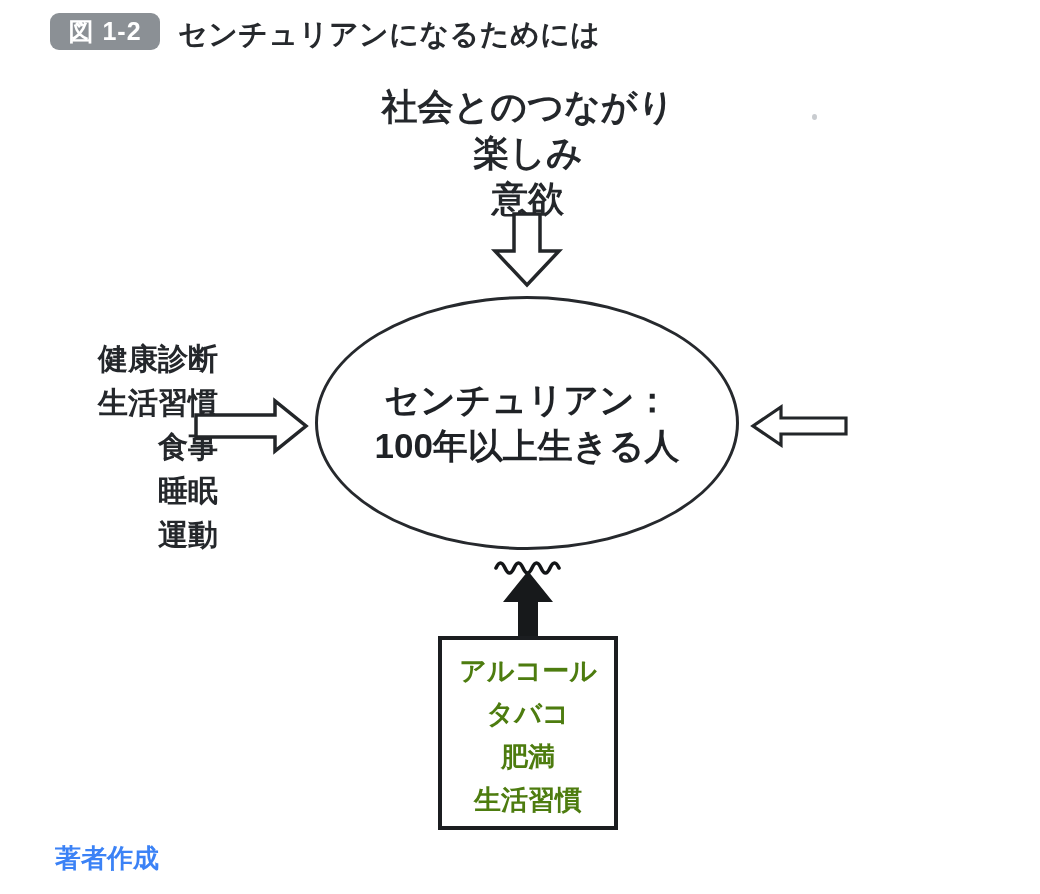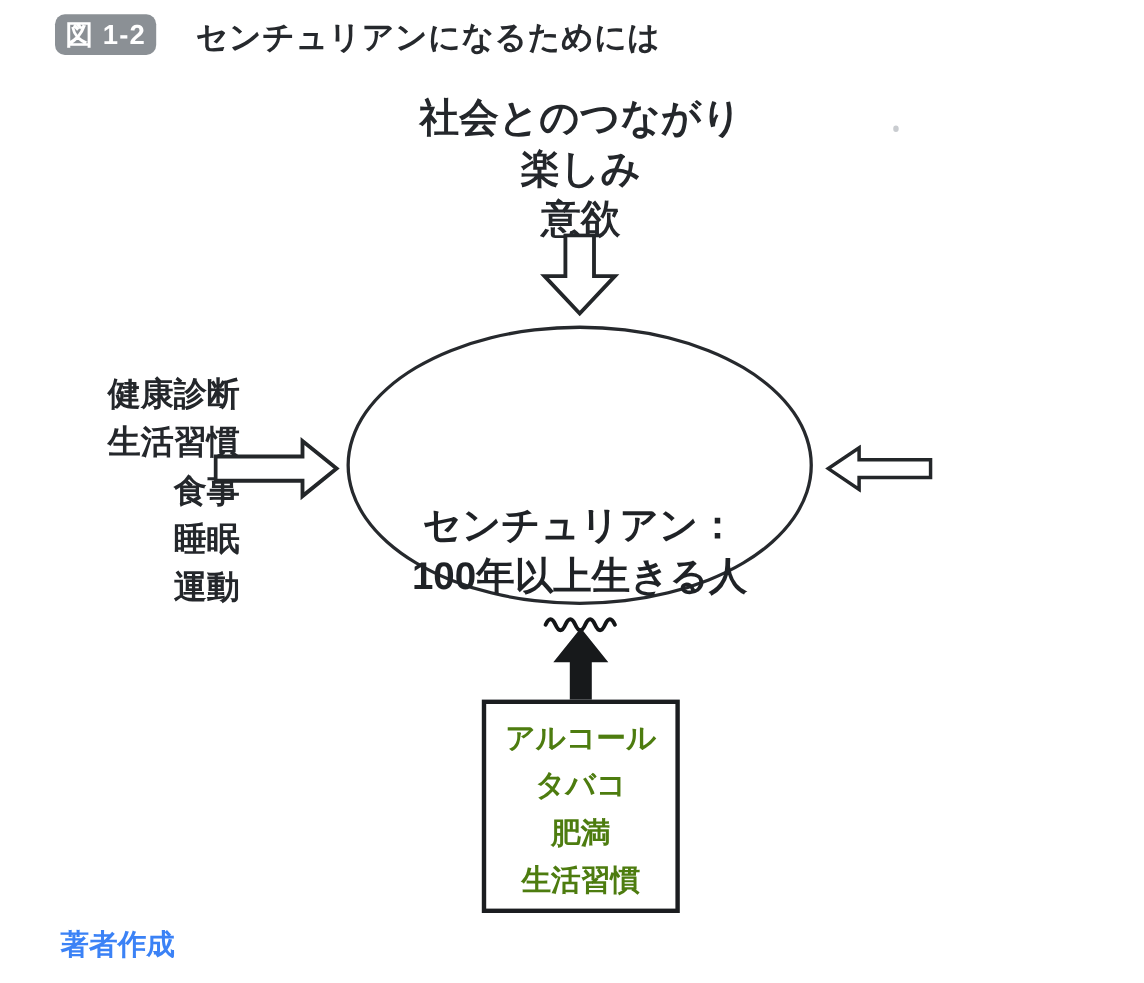--- a/index.html
+++ b/index.html
@@ -10,21 +10,21 @@
     background: #ffffff;
     font-family: "Liberation Sans", "DejaVu Sans", sans-serif;
     color: #24272b;
     overflow: hidden;
   }
 
   
   .badge {
     position: absolute;
     left: 50px; top: 13px;
-    width: 92px; height: 37px;
+    width: 110px; height: 37px;
     background: #8b9095;
     border-radius: 9px;
     color: #ffffff;
     font-size: 25px;
     font-weight: 700;
     letter-spacing: 1px;
     display: flex; align-items: center; justify-content: center;
   }
   .title {
     position: absolute;
@@ -66,21 +66,21 @@
 
   
   .ellipse {
     position: absolute;
     left: 315px; top: 296px;
     width: 418px; height: 248px;
     border: 3px solid #26292d;
     border-radius: 50%;
     background: #ffffff;
     display: flex; flex-direction: column;
-    align-items: center; justify-content: flex-end;
+    align-items: center; justify-content: center;
     text-align: center;
     font-size: 35px; font-weight: 700; line-height: 46px;
     color: #1f2226;
   }
 
   
   .bottom-box {
     position: absolute;
     left: 438px; top: 636px;
     width: 172px; height: 176px;

